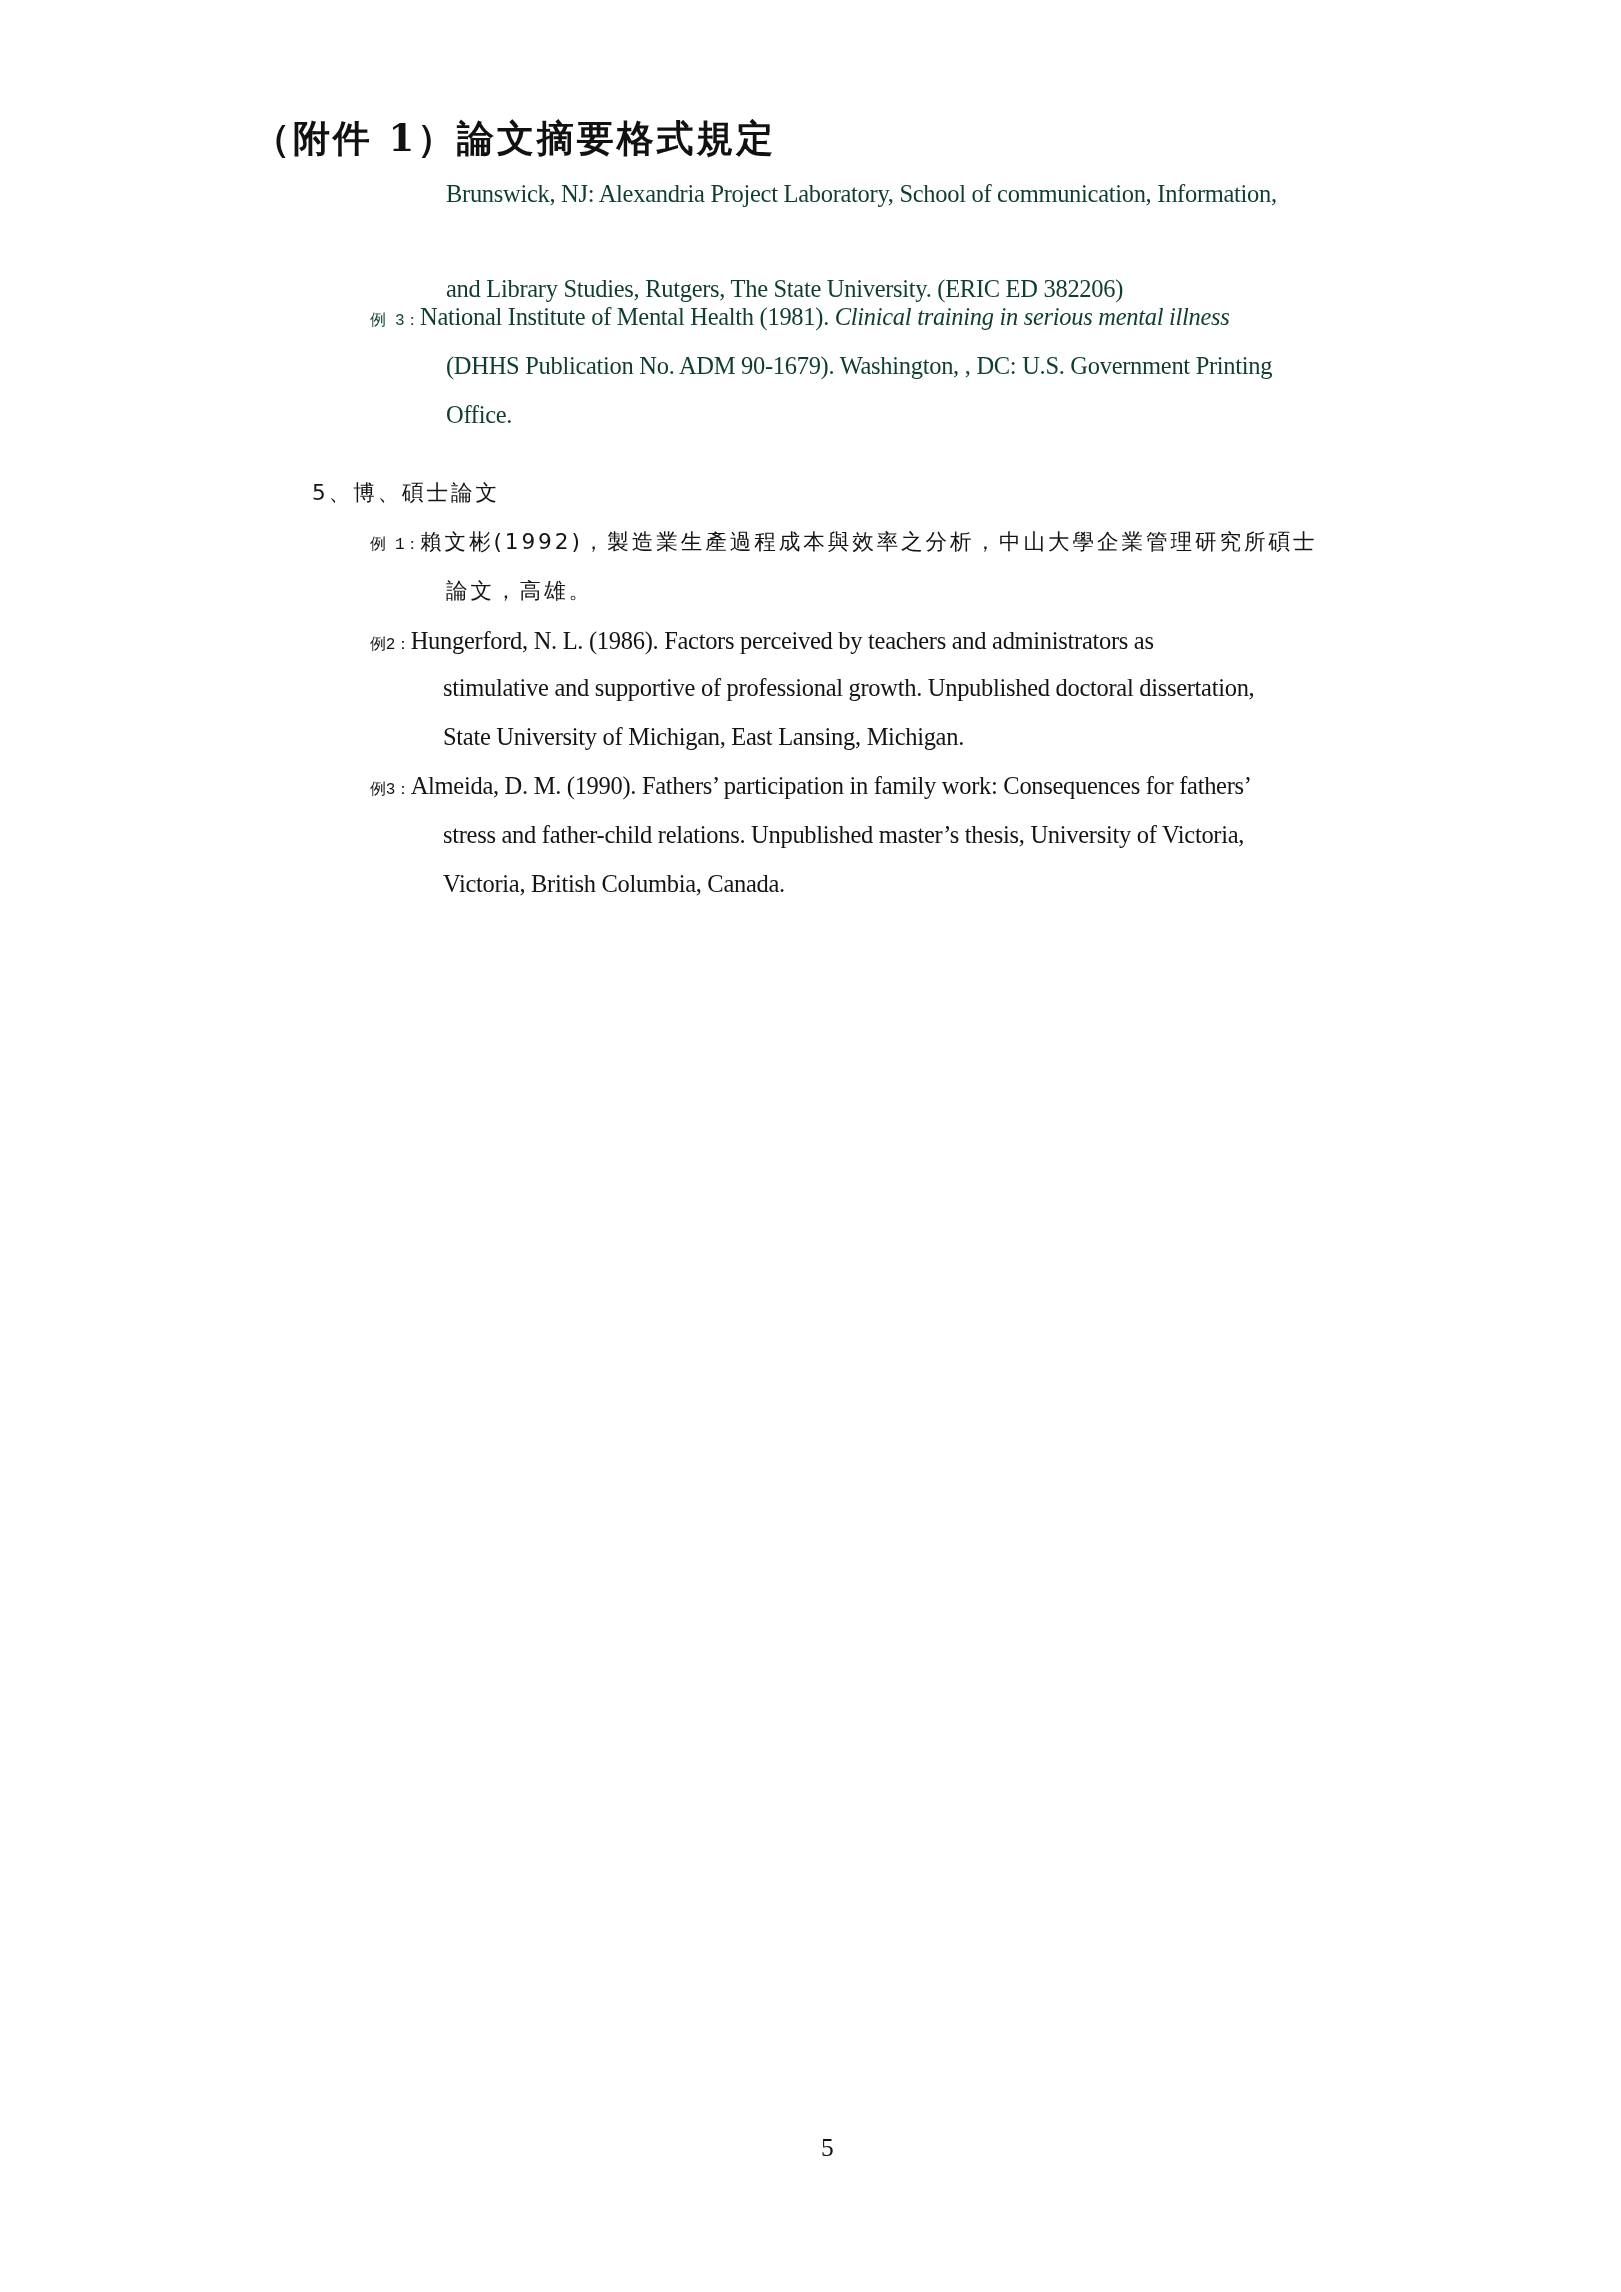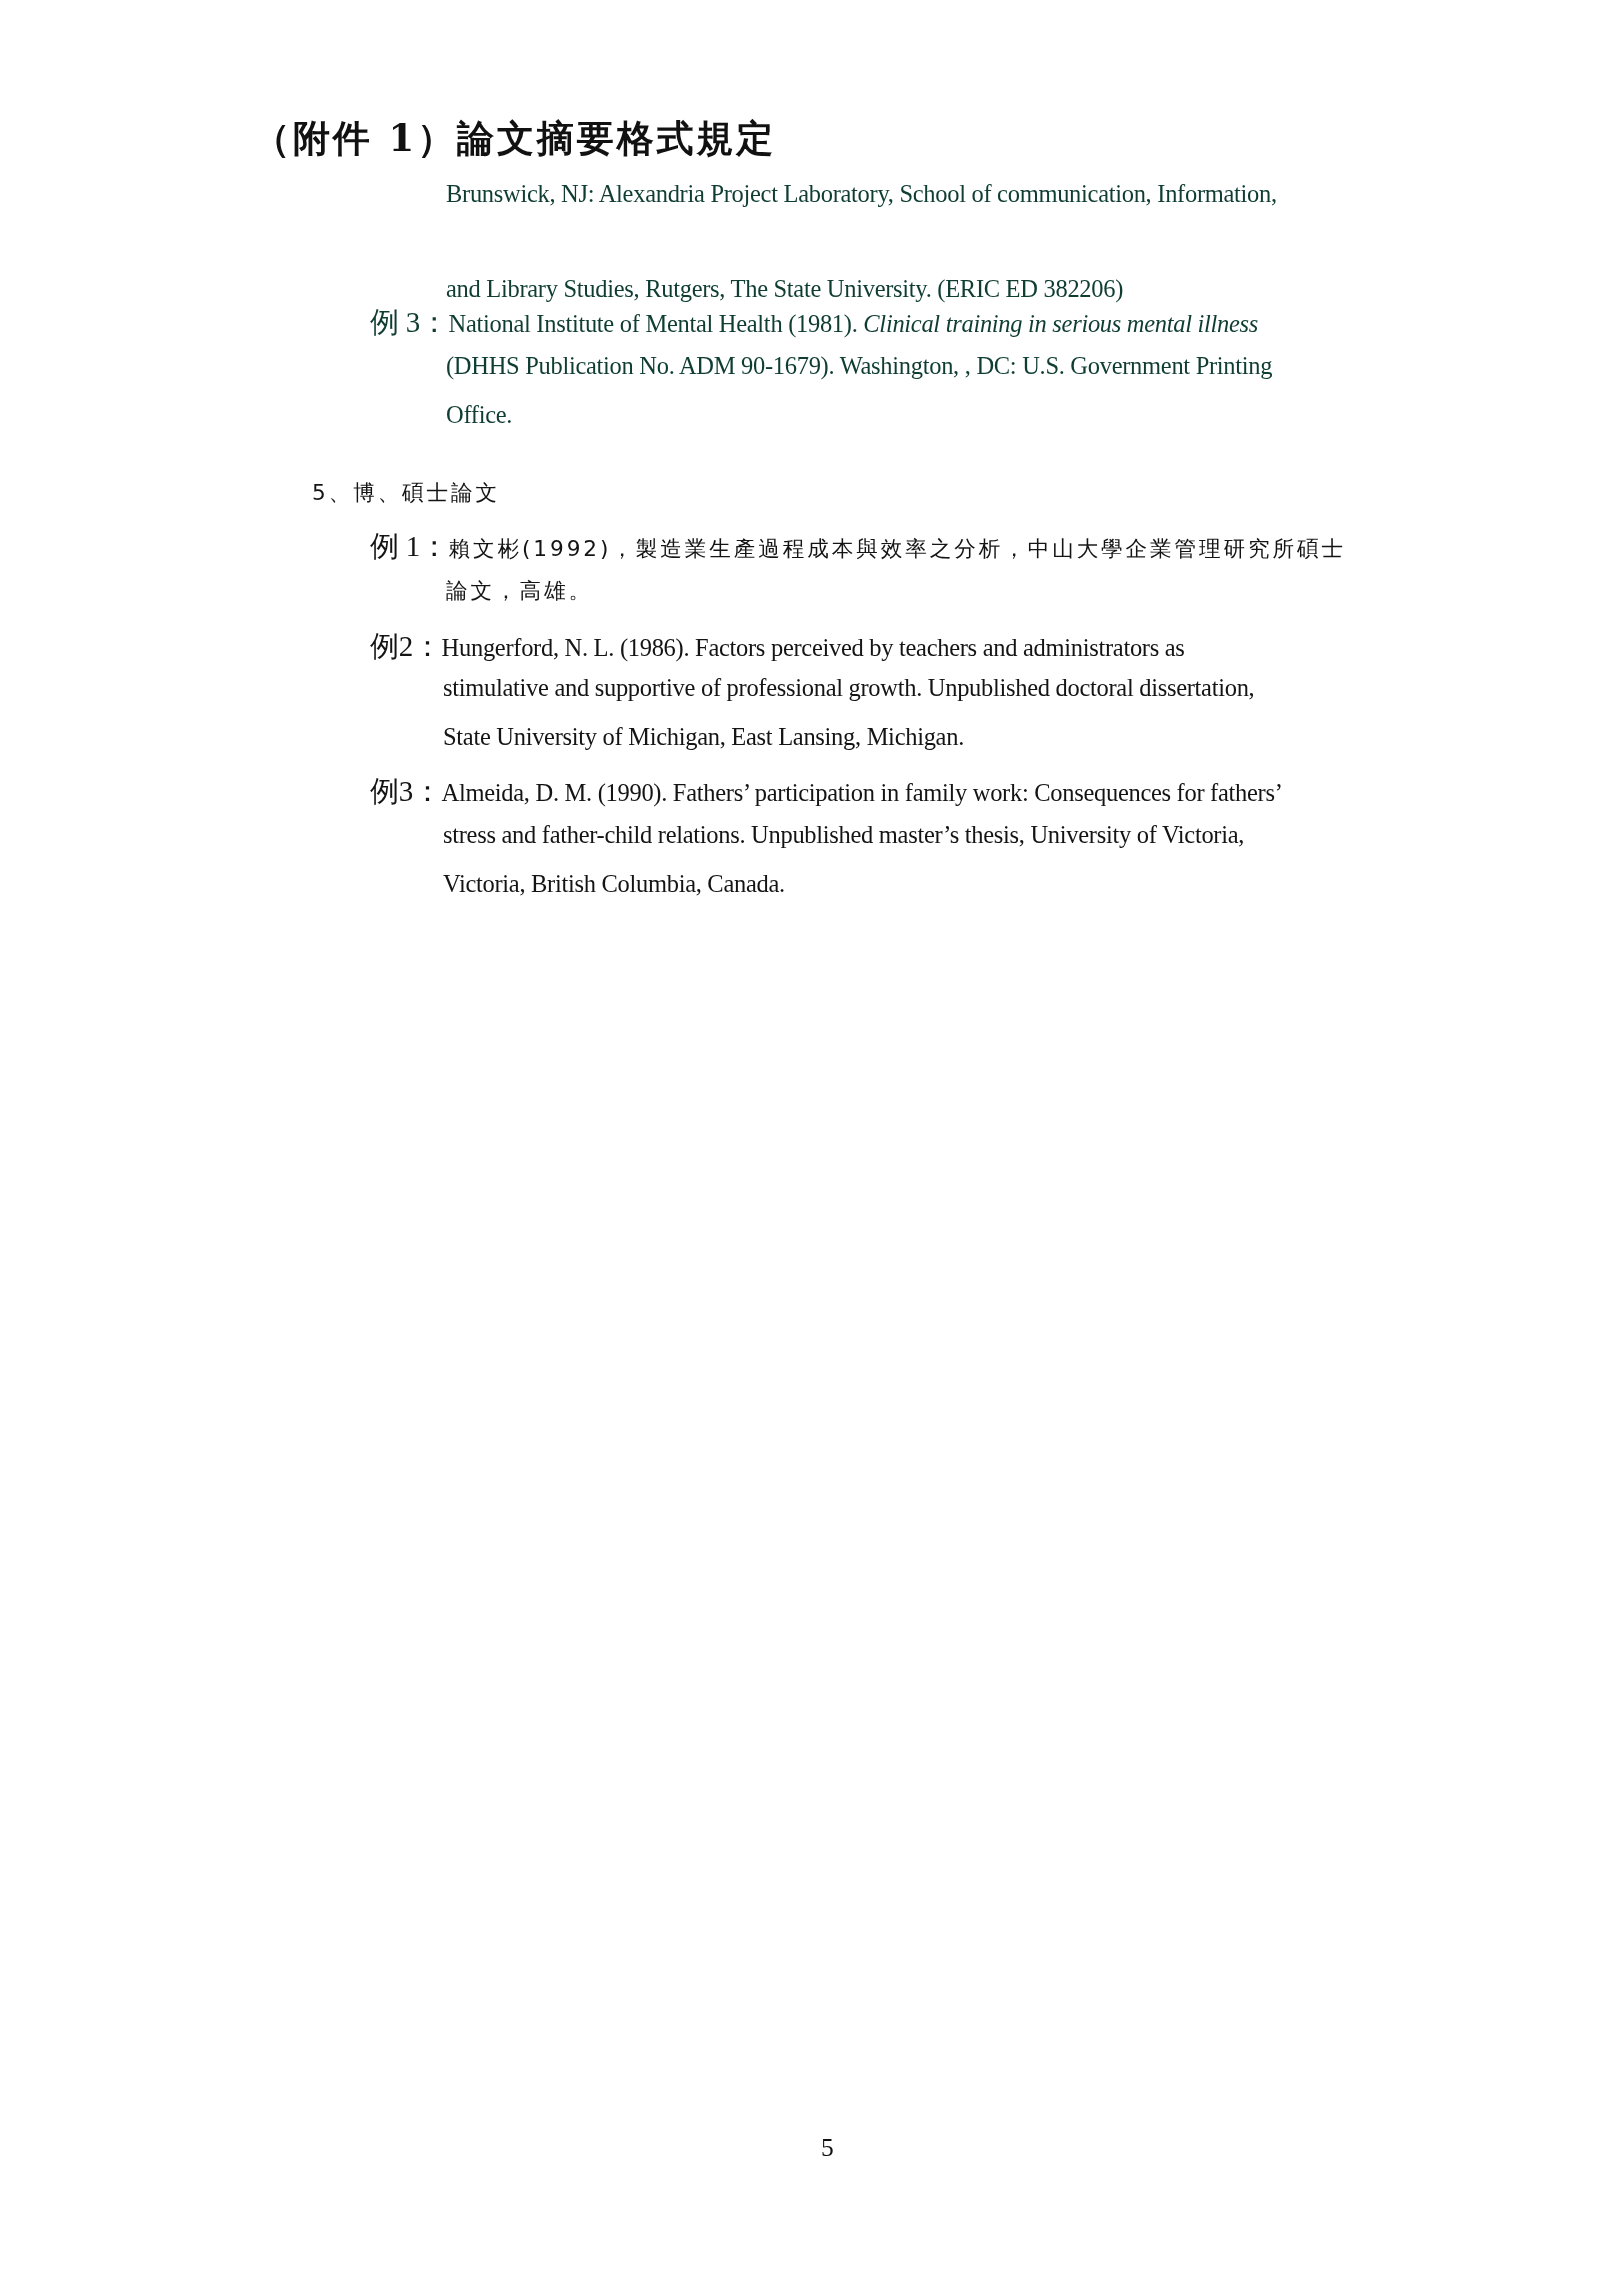--- a/index.html
+++ b/index.html
@@ -5,21 +5,21 @@
     html, body { margin: 0; padding: 0; background: #ffffff; }
     body { width: 1621px; height: 2293px; position: relative; overflow: hidden;
            font-family: "Liberation Serif", "DejaVu Serif", serif; color: #111; }
     .page { position: absolute; left: 0; top: 0; width: 1438px; height: 2293px; }
     .title { position: absolute; left: 253px; top: 114px; font-size: 37px; font-weight: bold;
              letter-spacing: 2.9px; color: #111; font-family: "DejaVu Serif", serif; }
     .line { position: absolute; font-size: 24.5px; white-space: nowrap; letter-spacing: -0.3px; }
     .green { color: #0f3d32; }
     .black { color: #141414; }
     .cjk { font-family: "DejaVu Sans", sans-serif; font-size: 21.6px; letter-spacing: 2.9px; }
-    .lbl { font-family: Liberation Serif, serif; font-size: 29px; }
+    .lbl { font-family: Liberation Mono, monospace; font-size: 16px; }
     i { font-style: italic; }
     .pnum { position: absolute; left: 821px; top: 2133px; font-size: 25.5px; color: #111; }
   </style>
 </head>
 <body>
 
 <div class="page">
 
   <div class="title">（附件 1）論文摘要格式規定</div>
 

